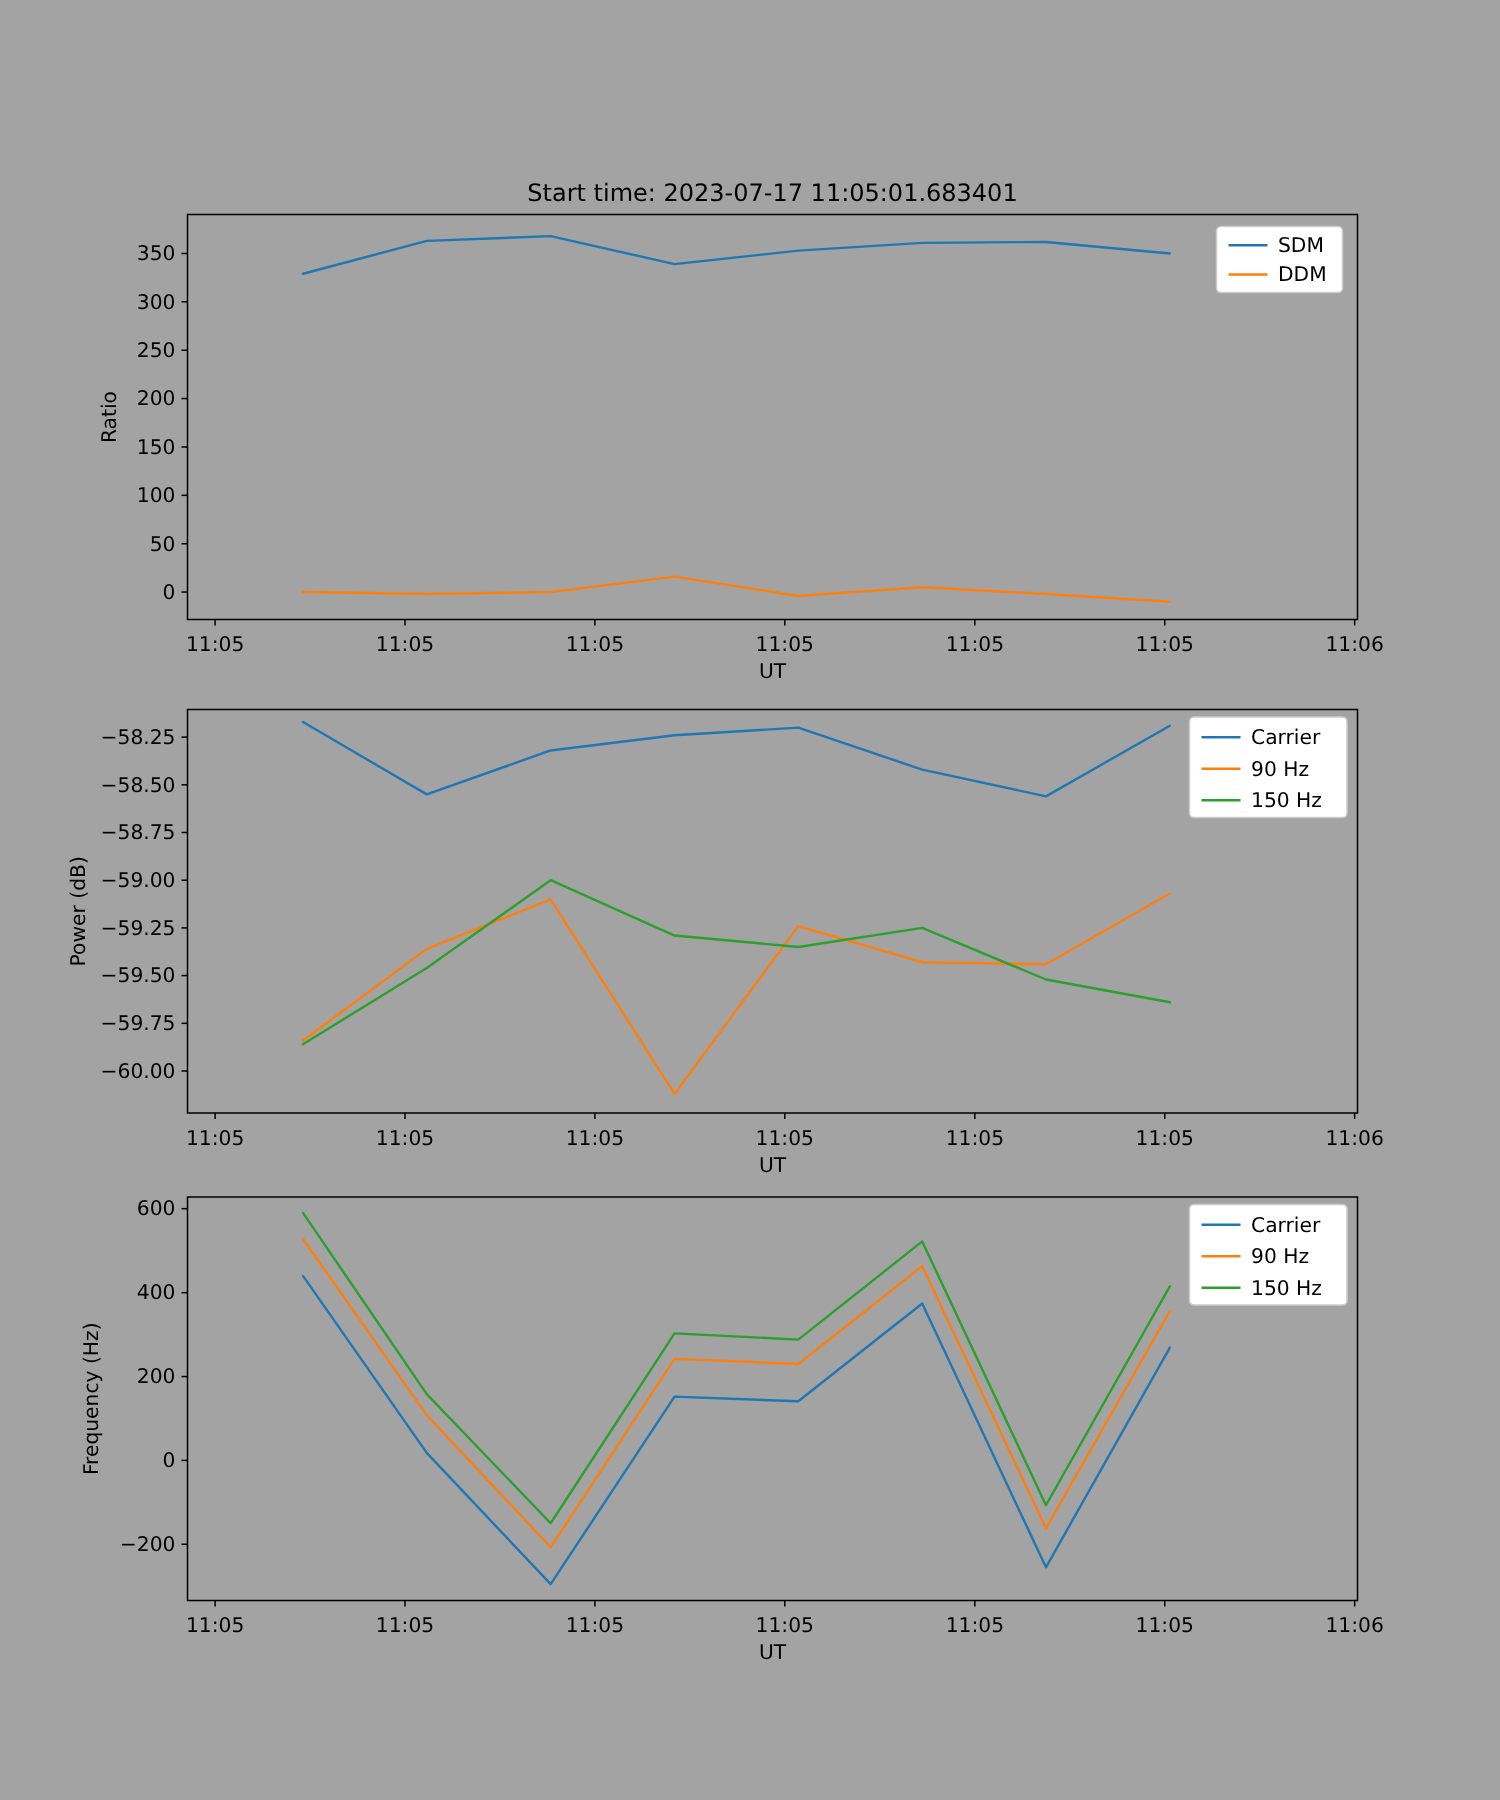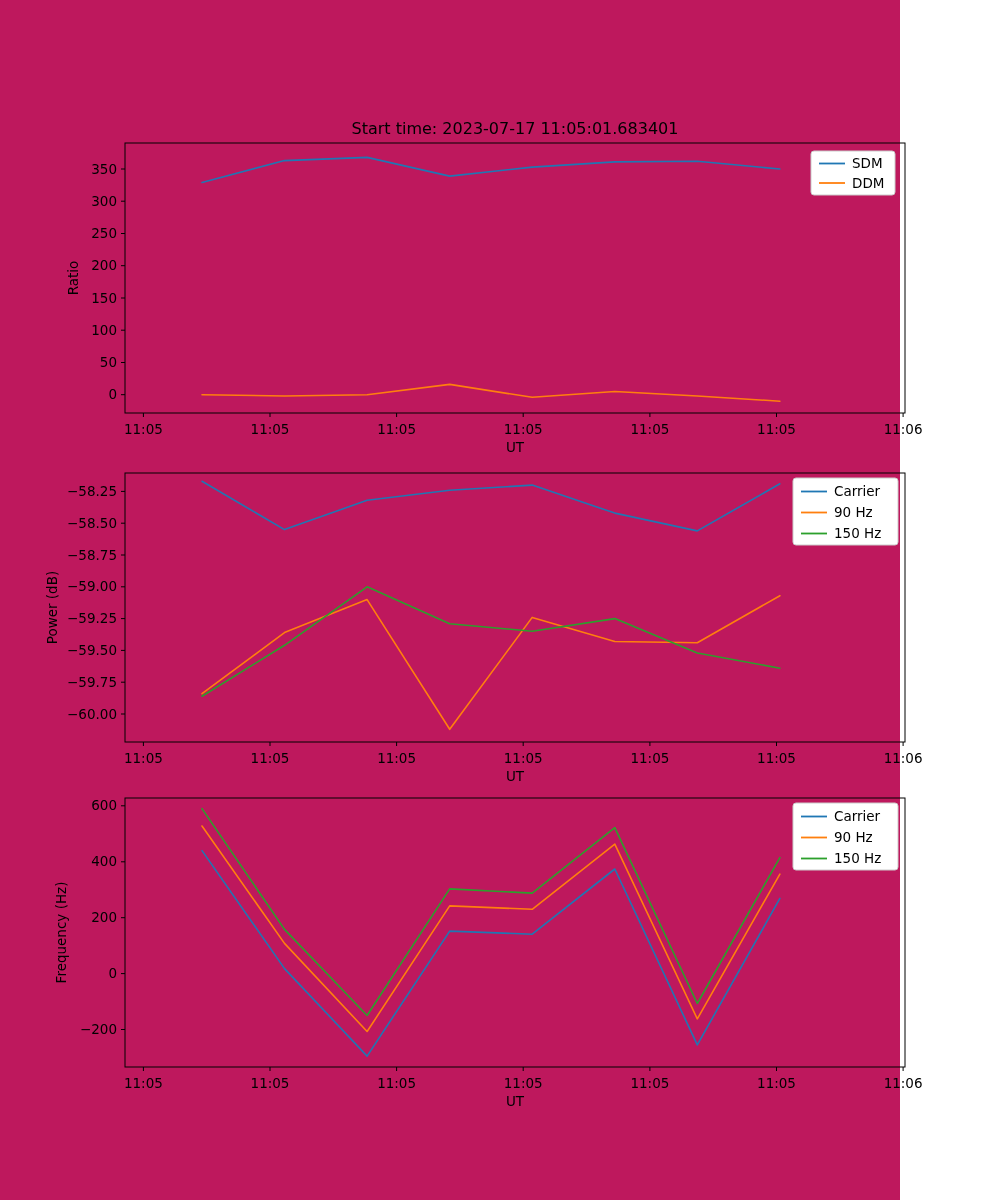--- a/index.html
+++ b/index.html
@@ -1,16 +1,16 @@
 <!DOCTYPE html>
 <html><head>
 <meta charset="utf-8">
 <style>
   html, body { margin: 0; padding: 0; background: #ffffff; }
-  .figure-wrap { width: 900px; height: 1200px; position: relative; background: #be185d; }
+  .figure-wrap { width: 1000px; height: 1200px; position: relative; background: #a3a3a3; }
   svg text {
     font-family: "DejaVu Sans", "Liberation Sans", sans-serif;
     fill: #000000;
   }
   .fig-title { font-size: 16px; }
   .tick-label { font-size: 13.5px; }
   .axis-label { font-size: 13.5px; }
   .legend-label { font-size: 13.5px; }
 </style>
 </head>

